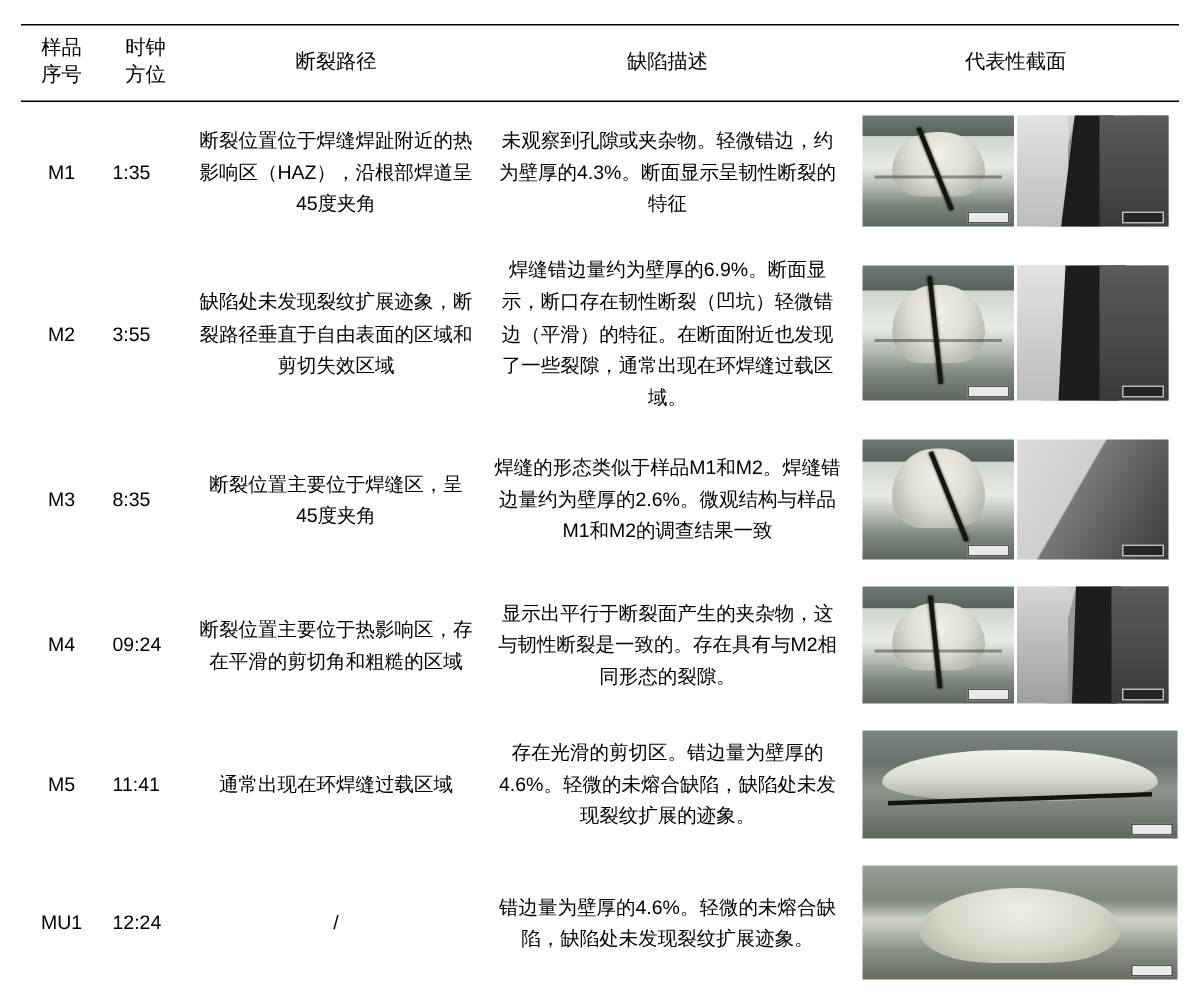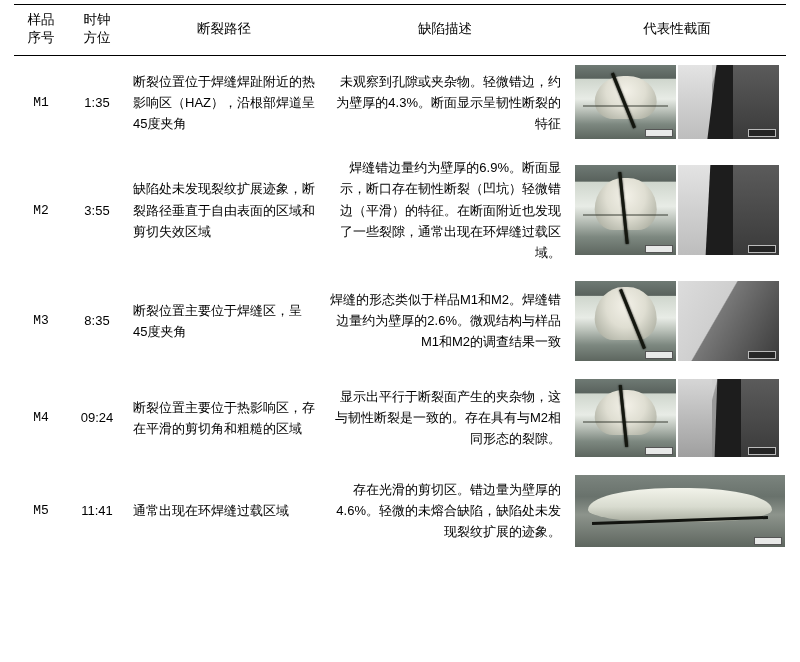--- a/index.html
+++ b/index.html
@@ -12,21 +12,21 @@
     height: 662px;
     font-family: "Liberation Sans", "DejaVu Sans", sans-serif;
     color: #000000;
     overflow: hidden;
   }
   .page {
     position: relative;
     width: 800px;
     height: 662px;
     box-sizing: border-box;
-    padding: 4px 14px;
+    padding: 16px 14px;
   }
   table.fracture-table {
     width: 772px;
     border-collapse: collapse;
     table-layout: fixed;
     font-size: 13px;
   }
   table.fracture-table thead th {
     font-weight: normal;
     text-align: center;
@@ -43,24 +43,24 @@
   }
   .rule-bottom {
     border-bottom: 1.6px solid #000;
   }
   table.fracture-table tbody td {
     vertical-align: middle;
     padding: 9px 7px;
     line-height: 1.62;
     font-size: 13px;
   }
-  .col-id   { width: 54px;  text-align: center; font-family: Liberation Mono, monospace; }
-  .col-clock{ width: 58px;  text-align: center; }
-  .col-path { width: 196px; text-align: left; }
-  .col-desc { width: 246px; text-align: right; }
+  .col-id   { width: 54px;  text-align: center; }
+  .col-clock{ width: 58px;  text-align: left; }
+  .col-path { width: 196px; text-align: center; }
+  .col-desc { width: 246px; text-align: center; }
   .col-sec  { width: 218px; text-align: center; }
 
   .head-two-line { white-space: pre-line; }
 
   .slash { text-align: center; }
 
   
   .sec-wrap {
     display: flex;
     gap: 2px;
@@ -311,16 +311,30 @@
           <div class="sec-wrap single">
             <div class="flat" style="width:210px;height:72px;margin:0 auto;">
               <div class="bead"></div>
               <div class="lackline"></div>
               <div class="scalebar"></div>
             </div>
           </div>
         </td>
       </tr>
 
+      <tr class="rule-bottom">
+        <td class="col-id">MU1</td>
+        <td class="col-clock">12:24</td>
+        <td class="col-path slash">/</td>
+        <td class="col-desc">错边量为壁厚的4.6%。轻微的未熔合缺陷，缺陷处未发现裂纹扩展迹象。</td>
+        <td class="col-sec">
+          <div class="sec-wrap single">
+            <div class="mu-macro" style="width:210px;height:76px;margin:0 auto;">
+              <div class="mound"></div>
+              <div class="scalebar"></div>
+            </div>
+          </div>
+        </td>
+      </tr>
 
     </tbody>
   </table>
 </div>
 
 </body></html>

